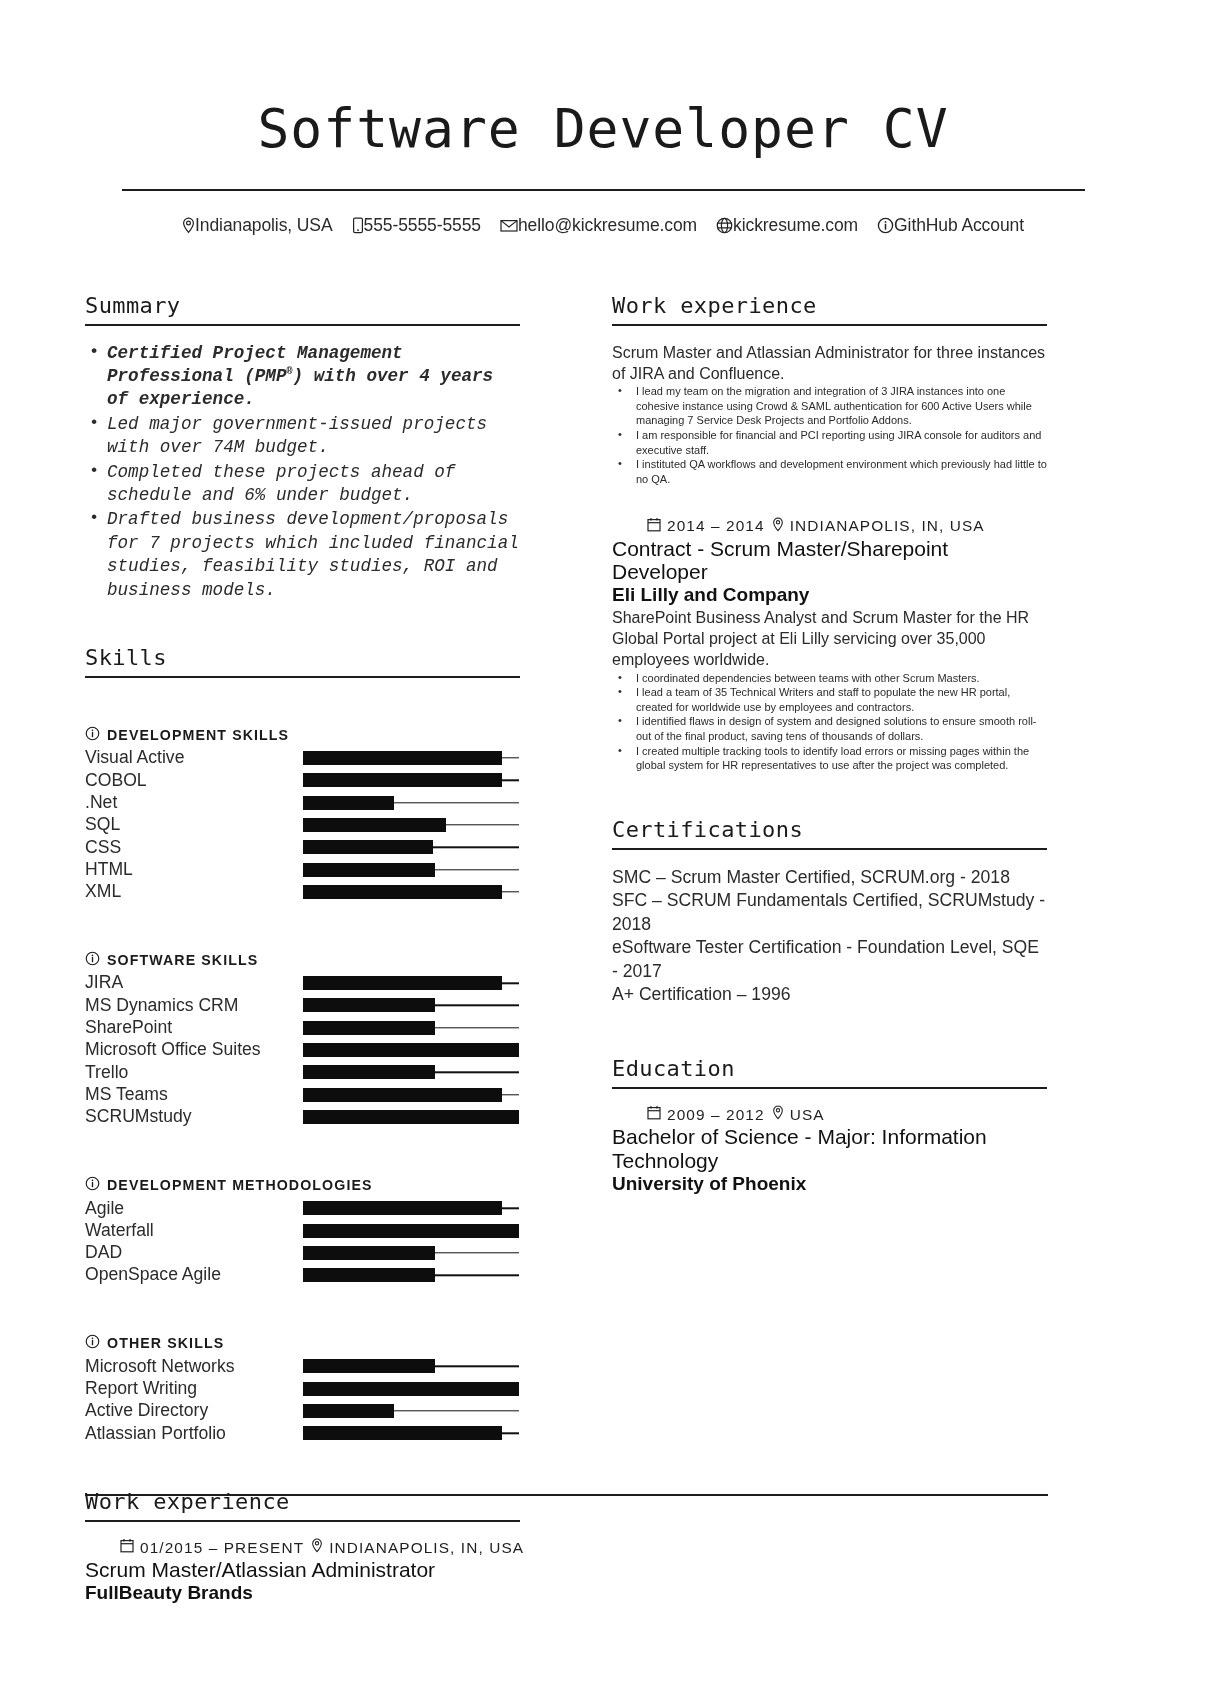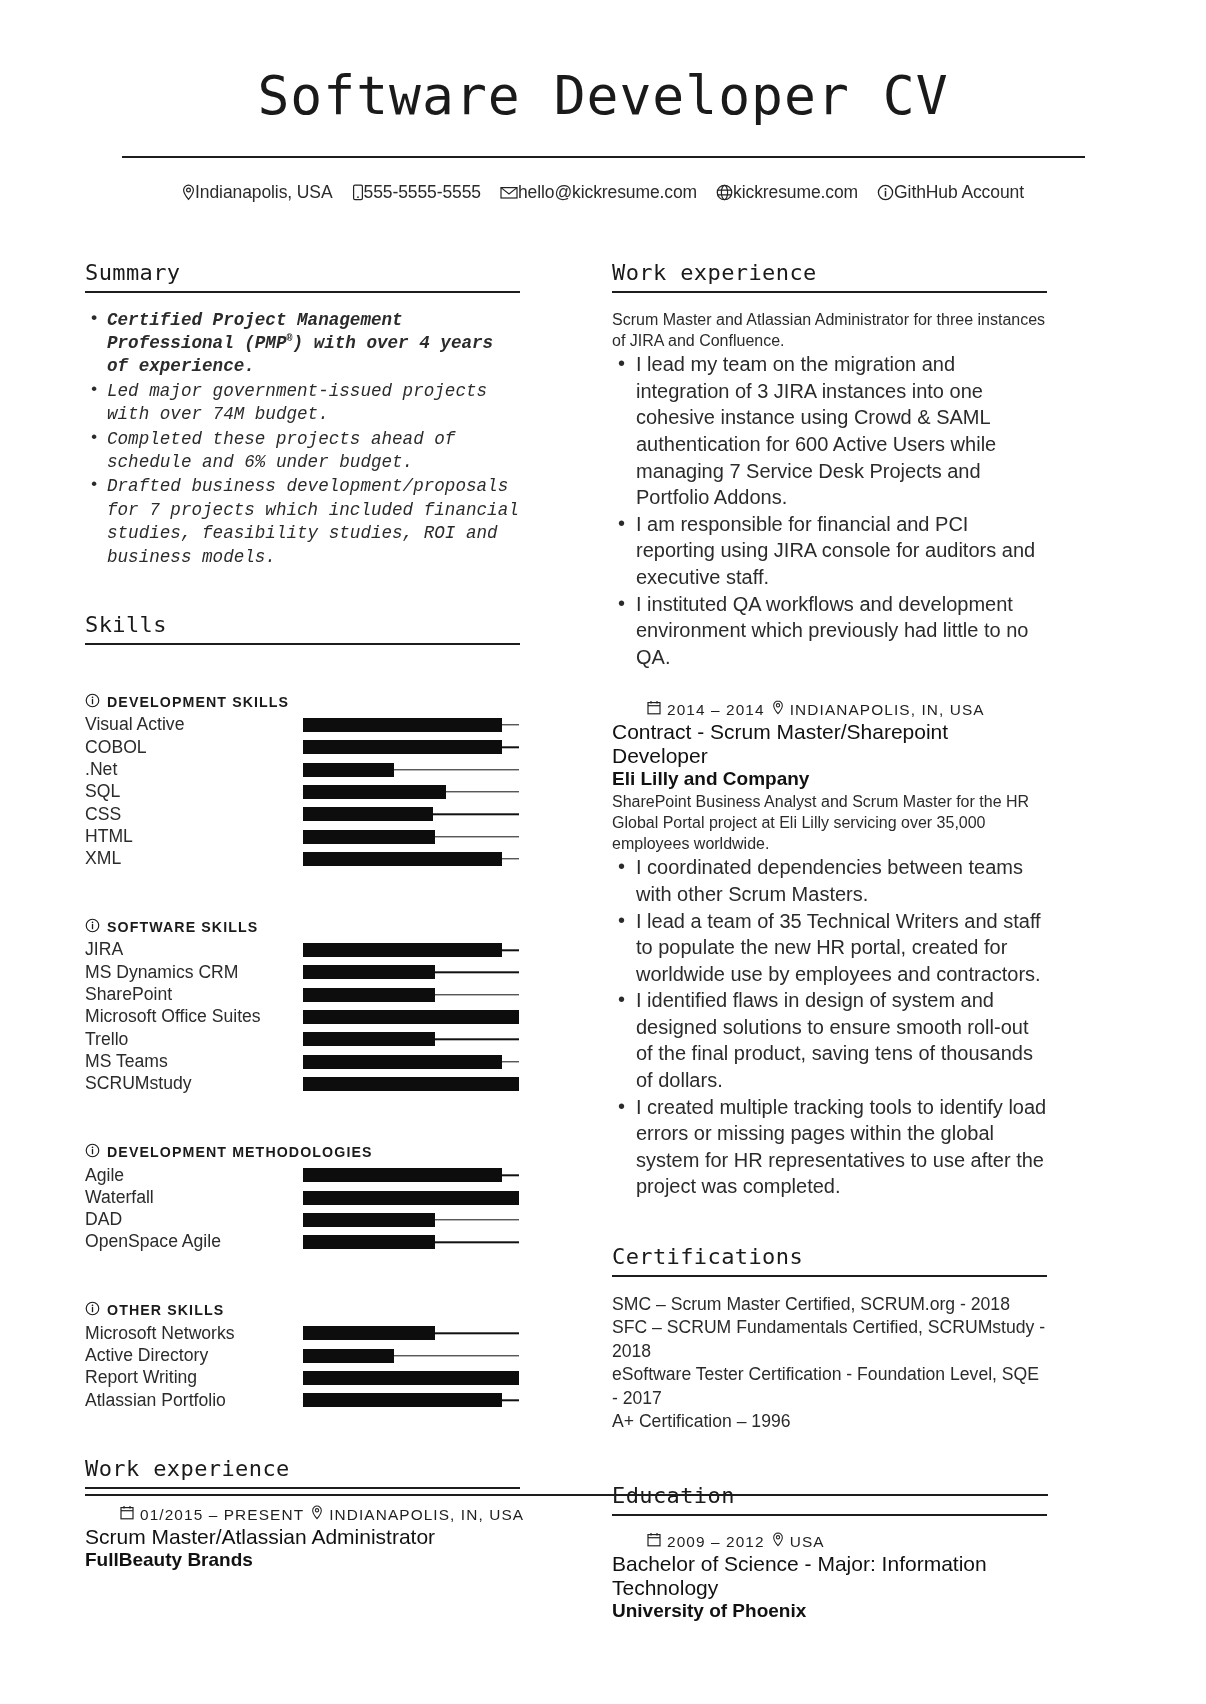--- a/index.html
+++ b/index.html
@@ -20,21 +20,21 @@
     position: absolute;
     left: 0; top: 0;
     width: 1206px;
     height: 1704px;
     background: #fff;
     padding: 0;
   }
 
   
   .header {
-    padding: 68px 85px 0 85px;
+    padding: 101px 85px 0 85px;
   }
   .cv-title {
     font-family: "DejaVu Sans Mono", "Liberation Mono", monospace;
     font-size: 53px;
     font-weight: 400;
     text-align: center;
     letter-spacing: 1px;
     color: #1a1a1a;
     line-height: 1.05;
   }
@@ -187,21 +187,21 @@
   }
   .body-text {
     font-size: 16px;
     line-height: 1.33;
     color: #2b2b2b;
   }
   ul.job-bullets { list-style: none; margin-top: 0; }
   ul.job-bullets li {
     position: relative;
     padding-left: 24px;
-    font-size: 20px;
+    font-size: 11px;
     line-height: 1.33;
     color: #2b2b2b;
   }
   ul.job-bullets li::before {
     content: "\2022";
     position: absolute;
     left: 6px;
     top: -1px;
   }
 
@@ -454,29 +454,29 @@
                   </svg></span>
                 <span>OTHER SKILLS</span>
               </div>
               <div class="skill-row">
                 <div class="skill-name">Microsoft Networks</div>
                 <div class="skill-track">
                   <div class="skill-fill" style="width: 61%;"></div>
                 </div>
               </div>
               <div class="skill-row">
+                <div class="skill-name">Report Writing</div>
+                <div class="skill-track">
+                  <div class="skill-fill" style="width: 100%;"></div>
+                </div>
+              </div>
+              <div class="skill-row">
                 <div class="skill-name">Active Directory</div>
                 <div class="skill-track">
                   <div class="skill-fill" style="width: 42%;"></div>
-                </div>
-              </div>
-              <div class="skill-row">
-                <div class="skill-name">Report Writing</div>
-                <div class="skill-track">
-                  <div class="skill-fill" style="width: 100%;"></div>
                 </div>
               </div>
               <div class="skill-row">
                 <div class="skill-name">Atlassian Portfolio</div>
                 <div class="skill-track">
                   <div class="skill-fill" style="width: 92%;"></div>
                 </div>
               </div>
             </div>
           </div>

